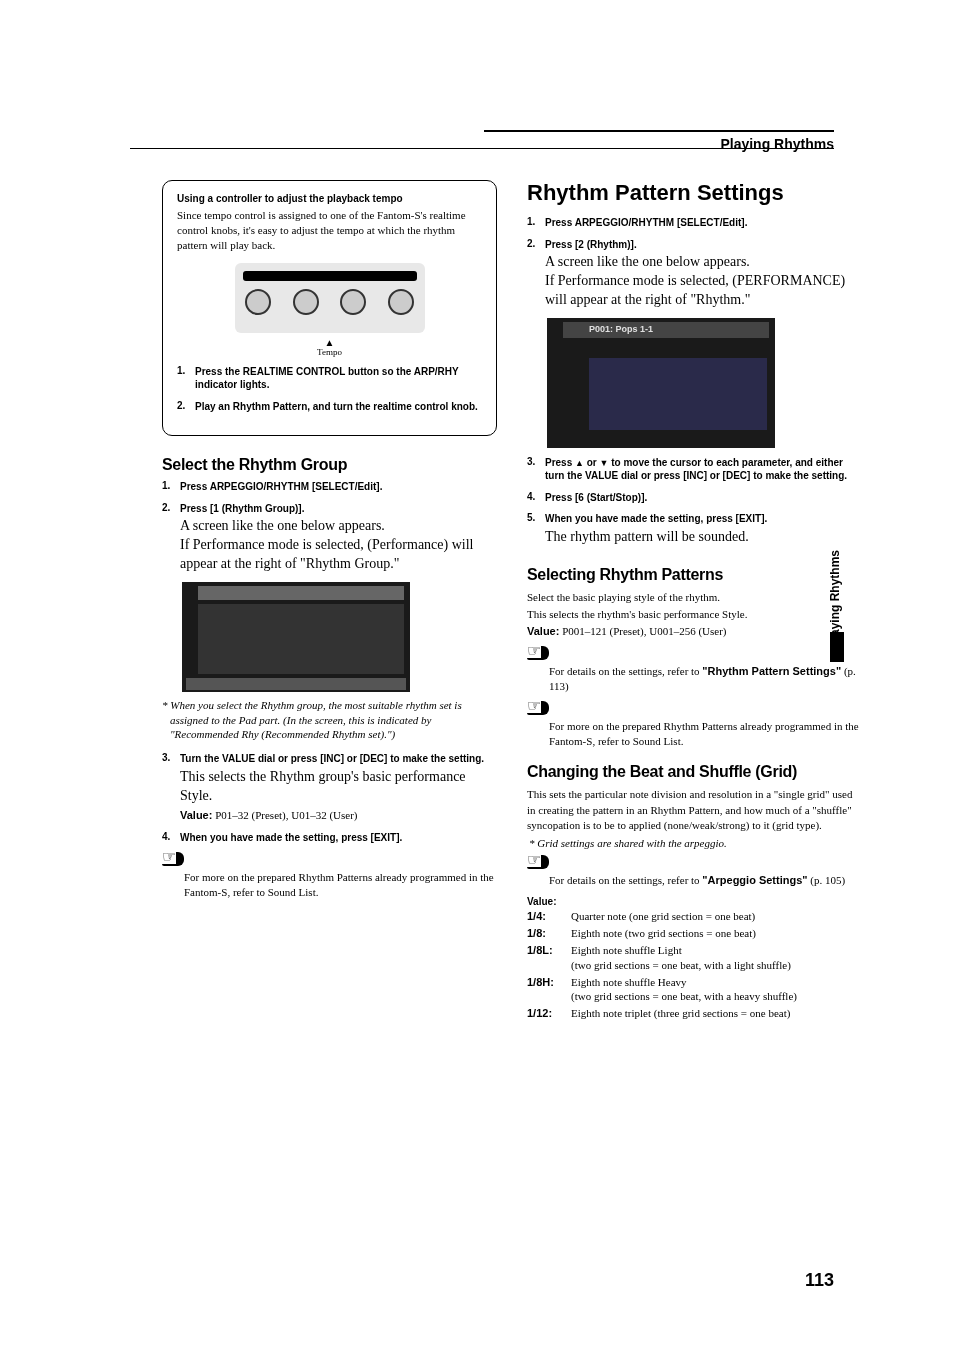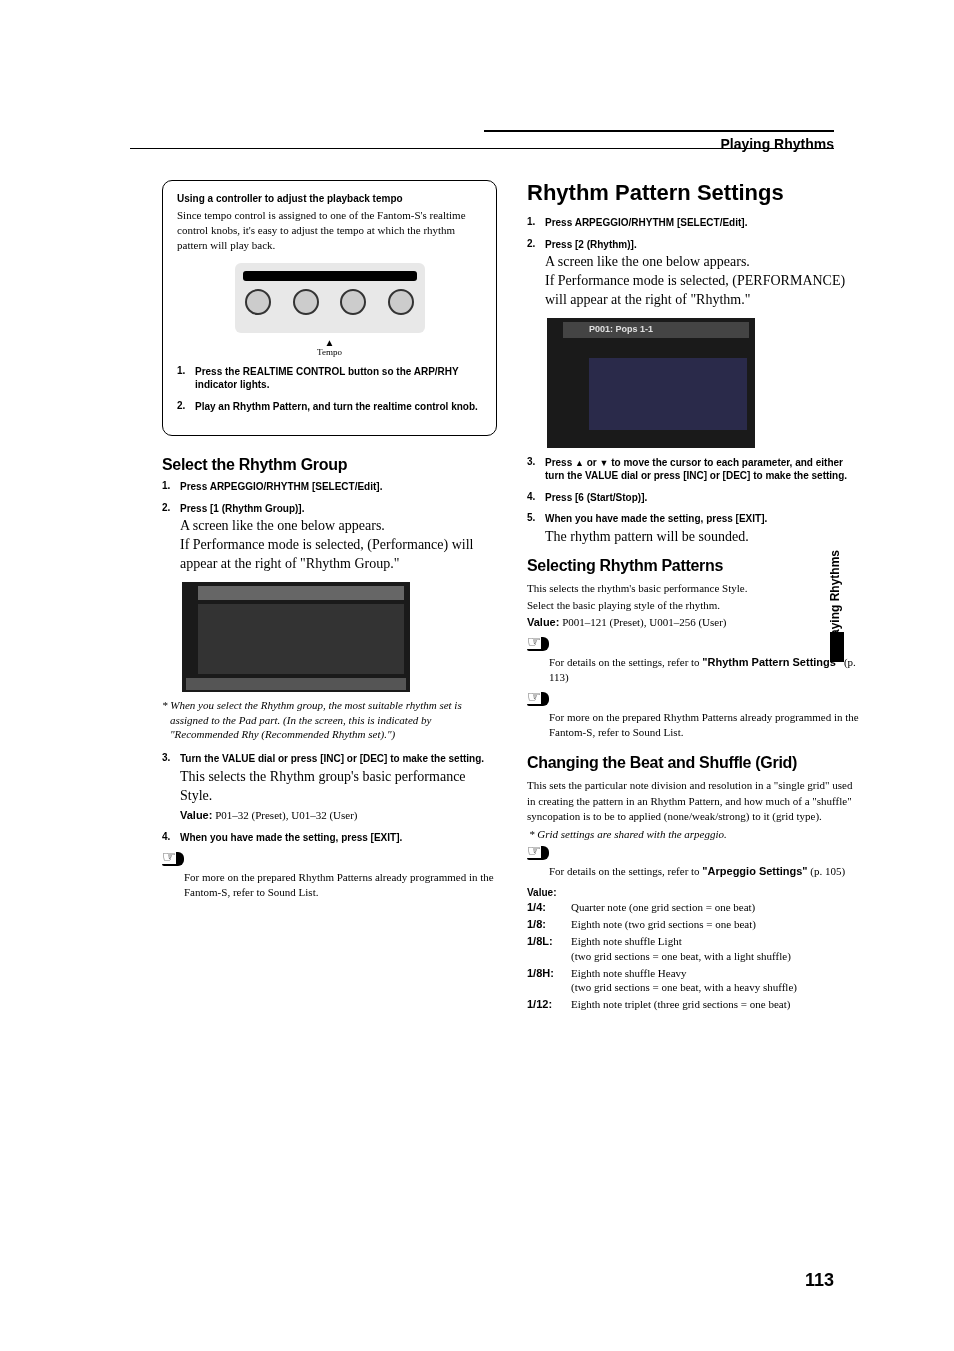--- a/index.html
+++ b/index.html
@@ -70,21 +70,21 @@
   .val-heading{ font-family:Arial,sans-serif; font-weight:bold; font-size:10px; margin-top:4px; }
   .val-table { margin-top:2px; }
   .val-row { display:flex; margin-bottom:2px; font-size:11px; line-height:1.35; }
   .val-row .k { font-family:Arial,sans-serif; font-weight:bold; width:44px; flex-shrink:0; }
   .val-row .v { flex:1; }
   .pagefoot { position:absolute; bottom:60px; right:120px; font-family:Arial,sans-serif; font-weight:bold; font-size:18px; }
   .side-tab { position:absolute; right:112px; top:550px; writing-mode: vertical-rl; transform: rotate(180deg); font-family:Arial,sans-serif; font-weight:bold; font-size:12px; }
   .side-tab-box{ position:absolute; right:110px; top:632px; width:14px; height:30px; background:#000; }
   .tri-up::before{content:"▲"; font-size:9px;}
   .tri-down::before{content:"▼"; font-size:9px;}
-  .screenshot2 { width:208px; height:130px; background:#1a1a1a; margin:6px 0 8px 20px; position:relative; }
+  .screenshot2 { width:228px; height:130px; background:#1a1a1a; margin:6px 0 8px 20px; position:relative; }
   .screenshot2 .hdr{position:absolute; top:4px; left:16px; right:6px; height:16px; background:#444;}
   .screenshot2 .lbl{position:absolute; top:6px; left:42px; color:#e0e0e0; font-family:Arial,sans-serif; font-weight:bold; font-size:9px;}
   .screenshot2 .grid{position:absolute; top:40px; left:42px; right:8px; bottom:18px; background:#2a2a4a;}
 </style>
 </head>
 <body>
 
 <div class="header-right">Playing Rhythms</div>
 <div class="header-rule"></div>
 
@@ -220,23 +220,23 @@
       </li>
       <li>
         <div class="num">5.</div>
         <div class="body">
           <div class="step-bold">When you have made the setting, press [EXIT].</div>
           <div class="step-text">The rhythm pattern will be sounded.</div>
         </div>
       </li>
     </ol>
 
-    <h2 class="h-sub" style="margin-top:10px">Selecting Rhythm Patterns</h2>
+    <h2 class="h-sub" style="margin-top:19px">Selecting Rhythm Patterns</h2>
+    <div class="body-p">Select the basic playing style of the rhythm.</div>
     <div class="body-p">This selects the rhythm's basic performance Style.</div>
-    <div class="body-p">Select the basic playing style of the rhythm.</div>
     <div class="value-line">
       <span class="lbl">Value:</span><span> P001–121 (Preset), U001–256 (User)</span>
     </div>
 
     <div class="ref-block">
       <span class="hand-icon"></span>
       <div class="ref-text">
         <span>For details on the settings, refer to </span><span class="bold">"Rhythm Pattern Settings"</span><span> (p. 113)</span>
       </div>
     </div>

